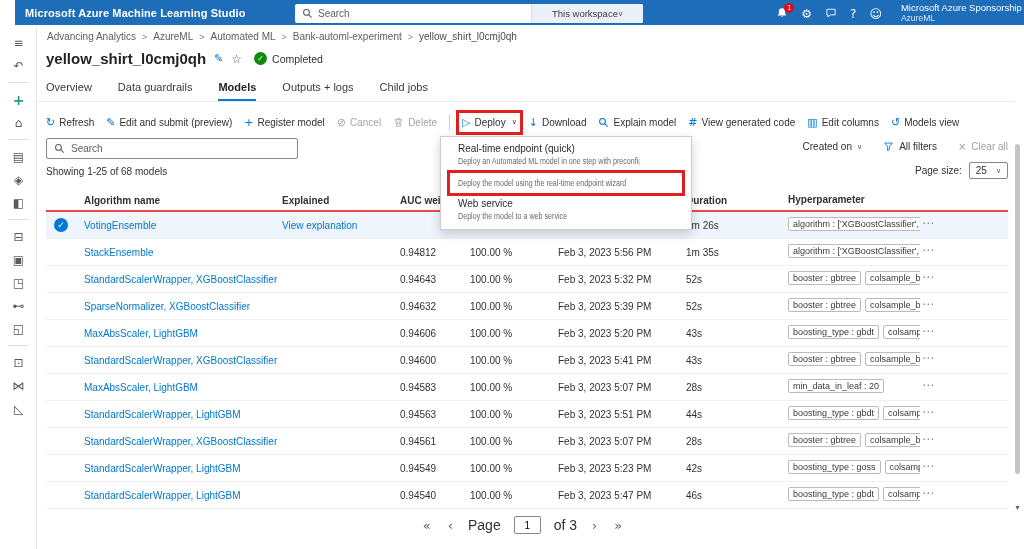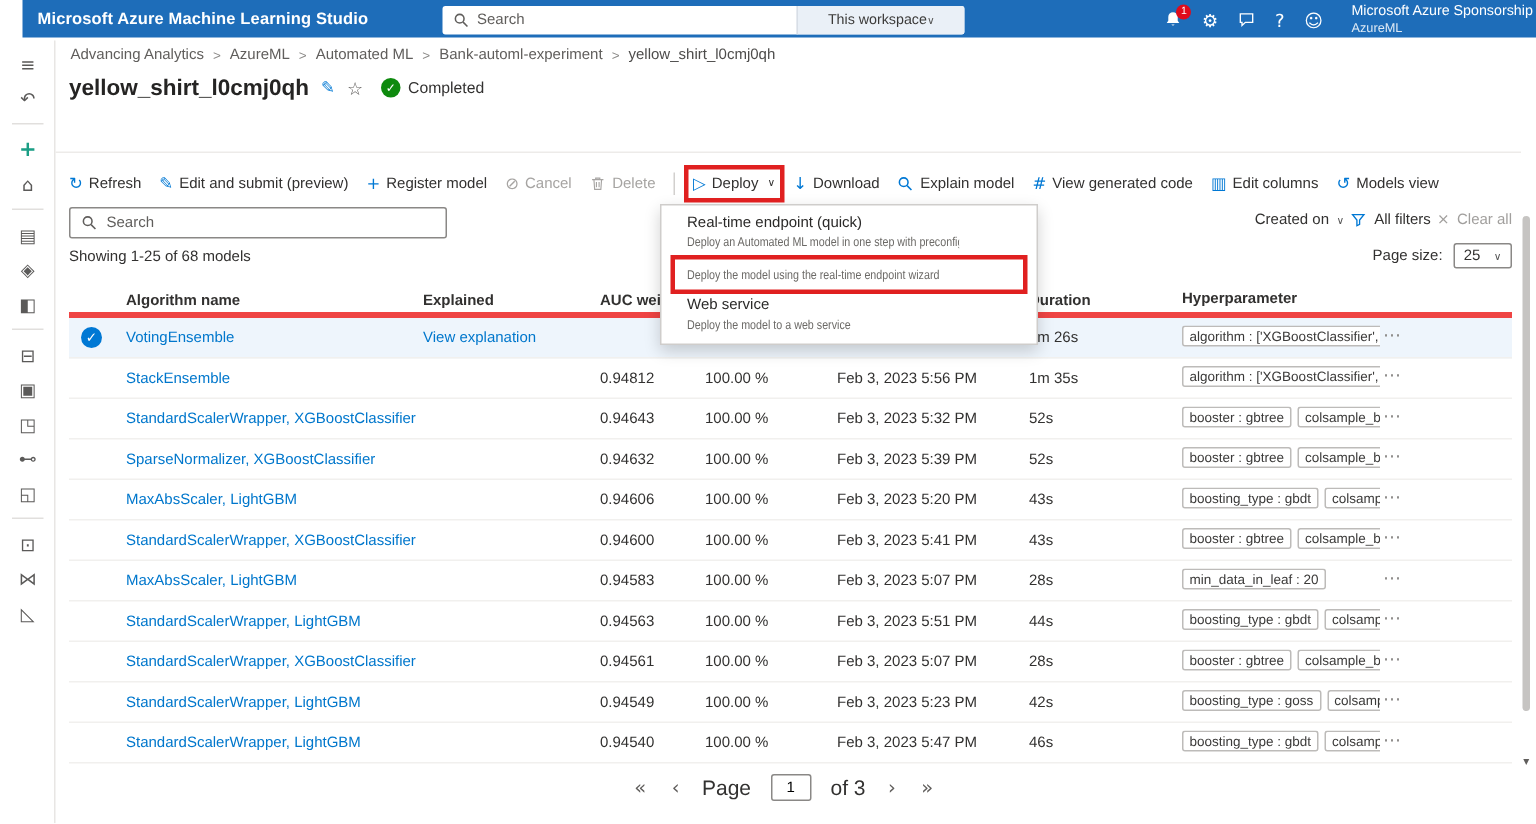--- a/index.html
+++ b/index.html
@@ -57,32 +57,32 @@
   .cmd.disabled [data-icon]{color:#a6a4a2}
   .tb-divider{width:1px;height:15px;background:#d2d0ce}
   .red-outline{outline:3px solid var(--annotation)}
   .cmd.red-outline{outline-offset:3px;position:relative;z-index:45}
 
   
   .models-search{position:absolute;left:46px;top:138px;width:252px;height:21px;border:1px solid #8a8886;border-radius:2px;display:flex;align-items:center;gap:6px;padding-left:7px;background:#fff}
   .models-search [data-icon]{color:#605e5c}
   .models-search input{flex:1;border:none;outline:none;font-size:10px;font-family:inherit;color:#323130;background:transparent}
   .models-search input::placeholder{color:#605e5c}
-  .filters{position:absolute;right:16px;top:141px;display:flex;align-items:center;gap:4px;font-size:10px;color:#323130}
+  .filters{position:absolute;right:16px;top:141px;display:flex;align-items:center;gap:21px;font-size:10px;color:#323130}
   .f-created,.f-all,.f-clear{display:flex;align-items:center;gap:5px}
   .chev2{font-size:7px;color:#555}
   .funnel{color:var(--accent)}
   .f-clear{color:#a19f9d}
   .summary{position:absolute;left:46px;top:166px;font-size:10px;color:#323130}
   .pagesize{position:absolute;right:16px;top:162px;display:flex;align-items:center;gap:7px;font-size:10px}
   .ps-select{border:1px solid #8a8886;border-radius:2px;padding:2px 6px;display:flex;align-items:center;gap:9px;background:#fff}
 
   
   .table{position:absolute;left:46px;top:189px;width:962px;font-size:10px}
-  .thead{position:relative;height:23px;border-bottom:4px solid #ef4444;font-weight:700}
+  .thead{position:relative;height:23px;border-bottom:2px solid #ef4444;font-weight:700}
   .thead span{position:absolute;top:6px}
   .trow{position:relative;height:27px;border-bottom:1px solid #f1f0ee}
   .trow.selected{background:#eef5fc}
   .trow span{position:absolute;top:8px}
   .c-name{left:38px}
   .c-expl{left:236px}
   .c-auc{left:354px}
   .c-samp{left:424px}
   .c-created{left:512px}
   .c-dur{left:640px;width:86px;text-align:left}
@@ -224,20 +224,27 @@
     <span class="pencil" data-icon="pencil">✎</span>
     <span class="star" data-icon="star">☆</span>
     <span class="status">
       <span class="status-dot">
           <span data-icon="check">✓</span>
         </span>
       <span>Completed</span>
     </span>
   </div>
 
+  <div class="tabs" id="tabs">
+      <div class="tab">Overview</div>
+      <div class="tab">Data guardrails</div>
+      <div class="tab active">Models</div>
+      <div class="tab">Outputs + logs</div>
+      <div class="tab">Child jobs</div>
+    </div>
   <div class="tabs-underline"></div>
 
   <div class="toolbar" id="toolbar">
       <span class="cmd">
         <span data-icon="refresh">↻</span>
         <span>Refresh</span>
       </span>
       <span class="cmd">
         <span data-icon="edit">✎</span>
         <span>Edit and submit (preview)</span>

